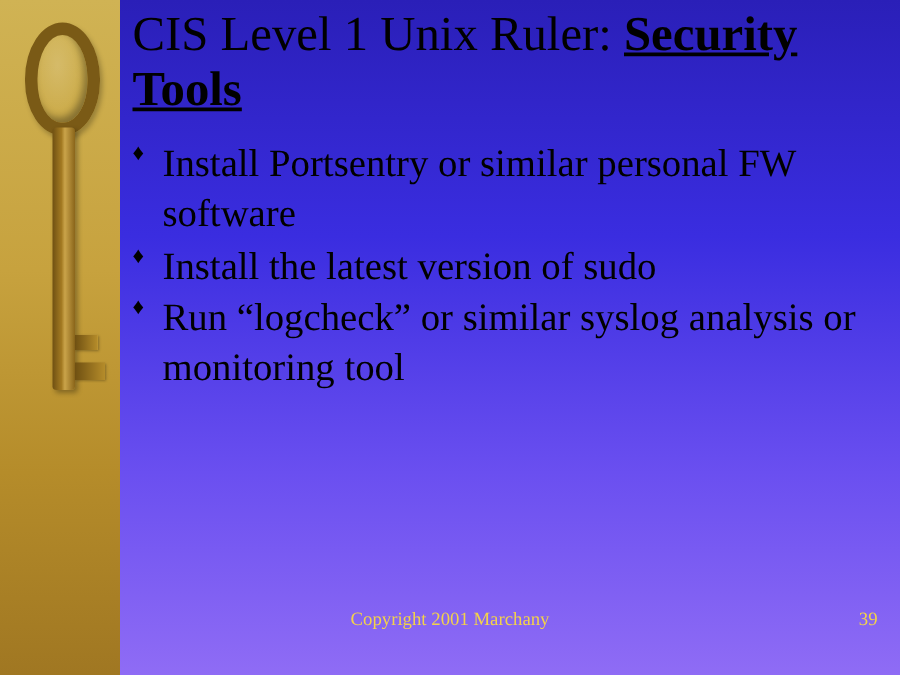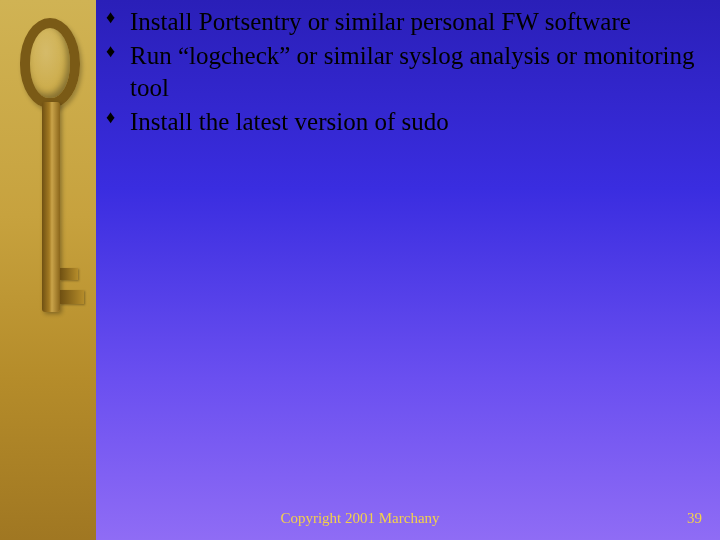--- a/index.html
+++ b/index.html
@@ -64,38 +64,38 @@
     font-weight: 400;
     margin-bottom: 18px;
   }
   h1.title .underline {
     text-decoration: underline;
     font-weight: 700;
   }
   ul.bullets {
     list-style: none;
     color: #000;
-    font-size: 25px;
+    font-size: 31px;
     line-height: 1.28;
   }
   ul.bullets li {
     position: relative;
     padding-left: 24px;
     margin-bottom: 2px;
   }
   ul.bullets li::before {
     content: "\2666"; 
     position: absolute;
     left: 0; top: 0;
     font-size: 18px;
     color: #000;
   }
   .footer {
     position: absolute;
-    left: 0; bottom: 6px;
+    left: 0; bottom: 28px;
     width: 720px;
     height: 24px;
     color: #f3d24a;
     font-size: 15px;
   }
   .footer .copyright {
     position: absolute;
     left: 0; width: 720px;
     text-align: center;
   }
@@ -111,24 +111,27 @@
   <div class="sidebar">
     <div class="key">
       <div class="ring"></div>
       <div class="shaft"></div>
       <div class="tooth1"></div>
       <div class="tooth2"></div>
     </div>
   </div>
 
   <div class="content">
+    <h1 class="title">
+      <span>CIS Level 1 Unix Ruler: </span><span class="underline">Security Tools</span>
+    </h1>
     <ul class="bullets">
       <li><span>Install Portsentry or similar personal FW software</span></li>
+      <li><span>Install the latest version of sudo</span></li>
       <li><span>Run “logcheck” or similar syslog analysis or monitoring tool</span></li>
-      <li><span>Install the latest version of sudo</span></li>
     </ul>
   </div>
 
   <div class="footer">
     <div class="copyright">Copyright 2001 Marchany</div>
     <div class="pagenum">39</div>
   </div>
 </div>
 
 </body></html>

